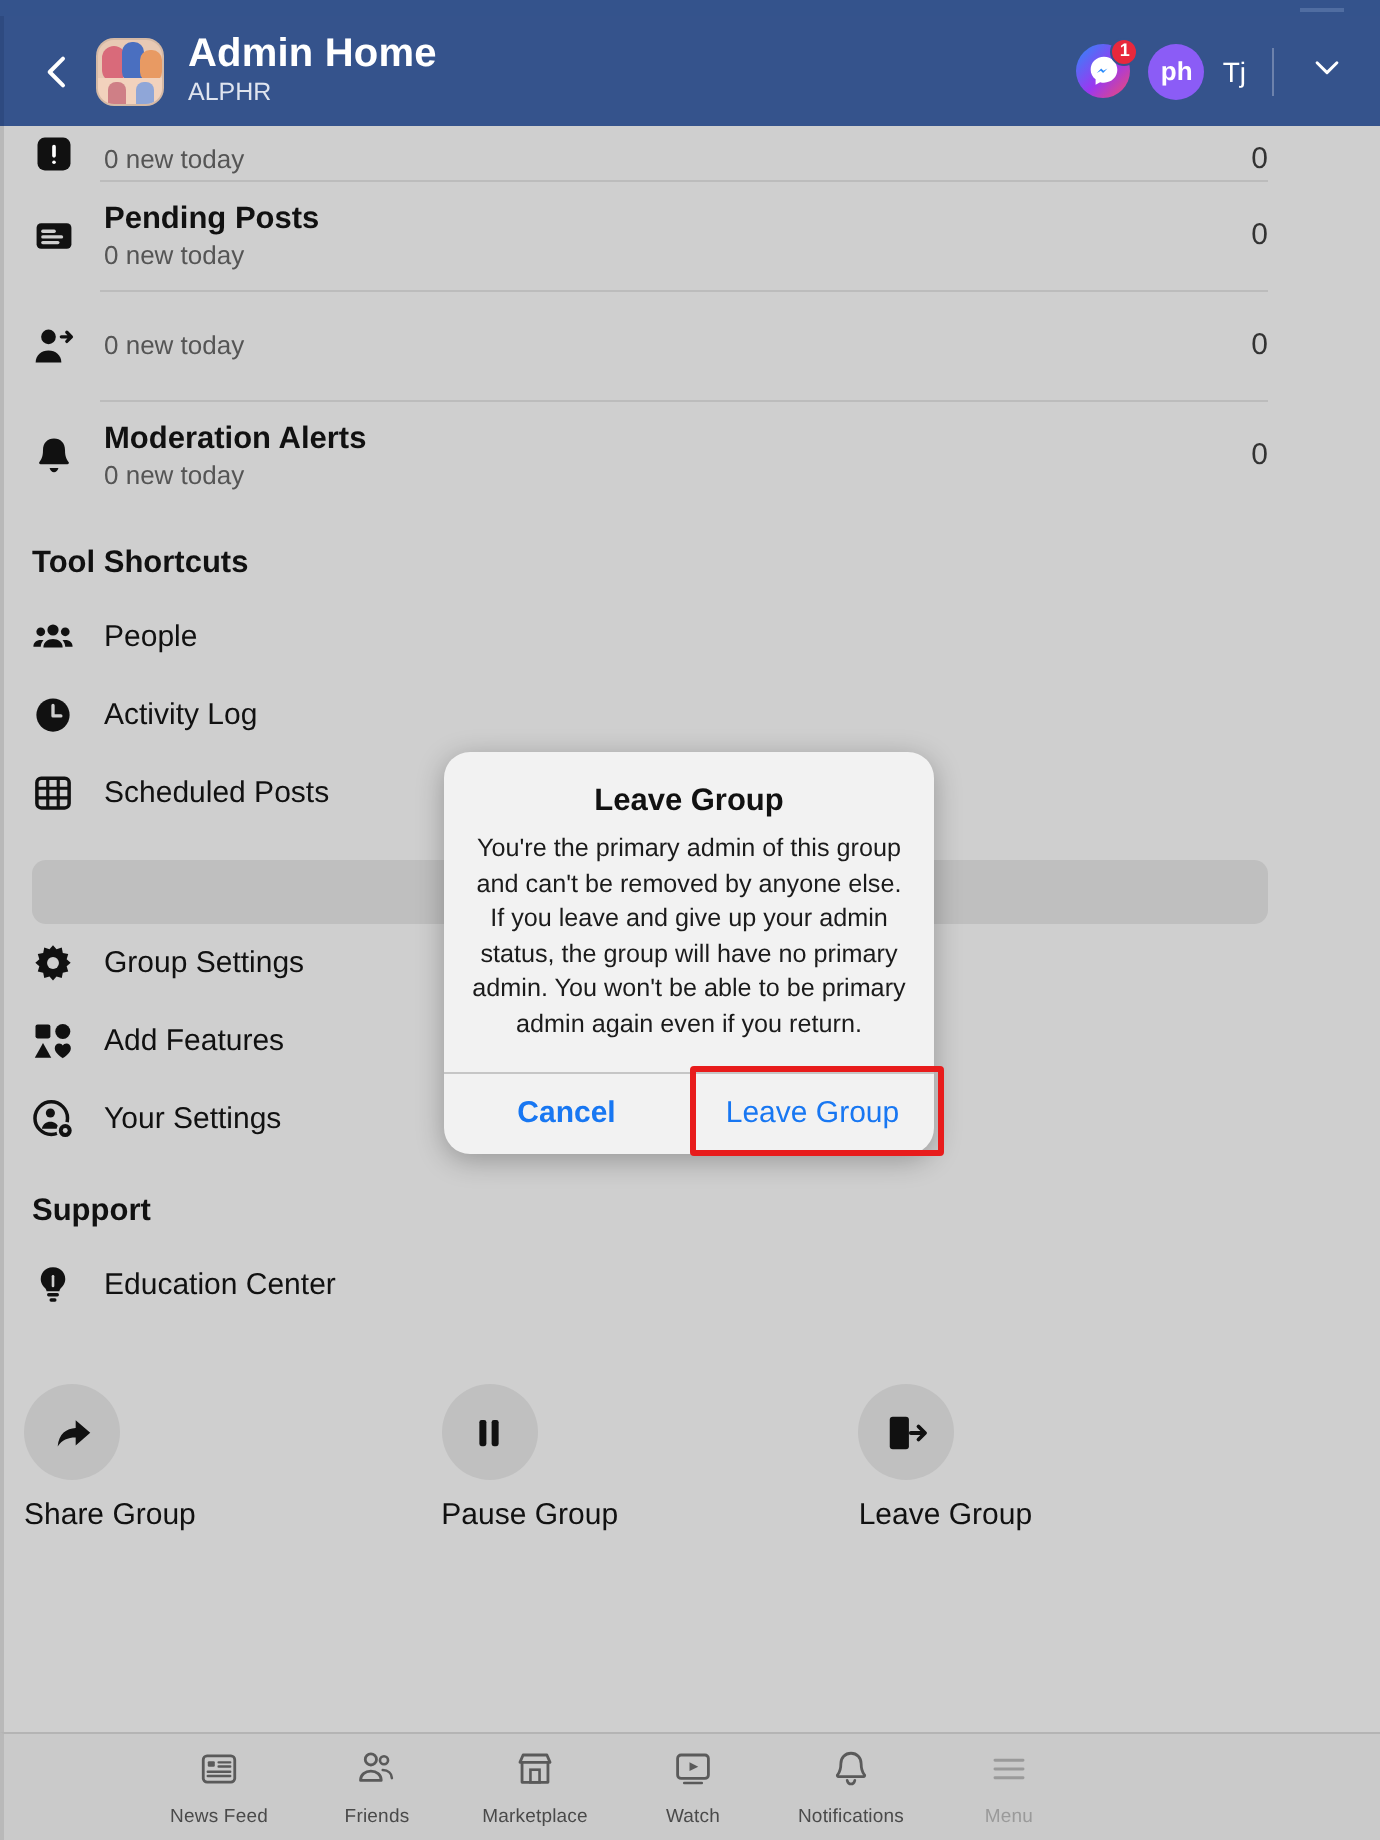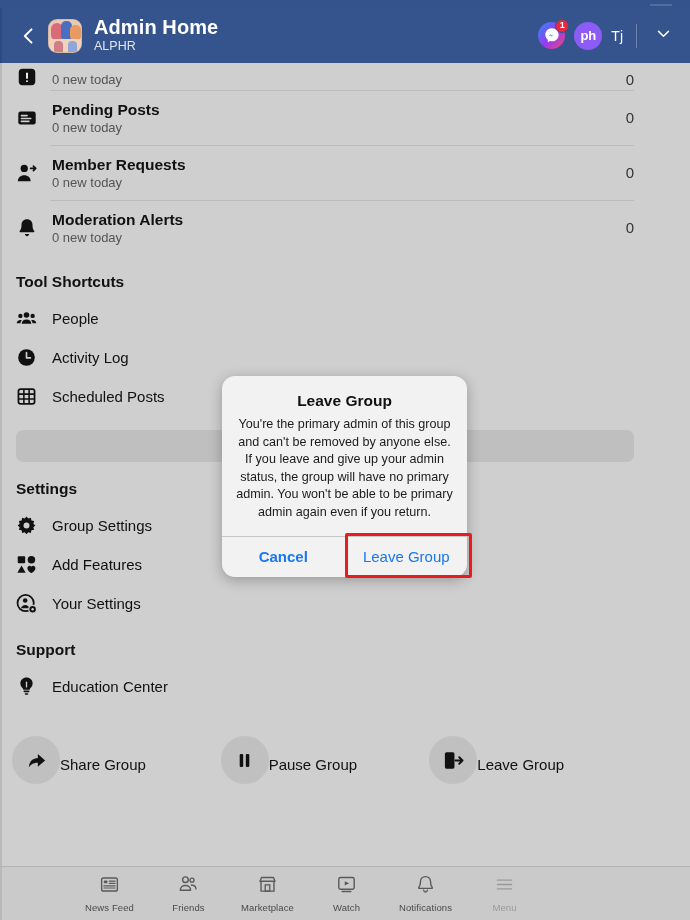--- a/index.html
+++ b/index.html
@@ -121,21 +121,21 @@
 
   .skeleton-bar {
     margin: 14px 14px 0 14px; height: 32px; border-radius: 7px;
     background: #bfbfbf;
   }
 
   
   .actions {
     display: flex; margin-top: 30px; padding: 0 10px;
   }
-  .action { flex: 1 1 0; display: flex; flex-direction: row; align-items: center; }
+  .action { flex: 1 1 0; display: flex; flex-direction: column; }
   .action-circle {
     width: 48px; height: 48px; border-radius: 50%;
     background: #c0c0c0;
     display: flex; align-items: center; justify-content: center;
   }
   .action-label { margin-top: 9px; font-size: 15px; color: #111; }
 
   
   .bottom-nav {
     position: absolute; bottom: 0; left: 0; width: 690px; height: 54px;
@@ -289,21 +289,20 @@
 
       <div class="alert-row">
         <div class="alert-ic">
           <svg width="22" height="22" viewBox="0 0 24 24">
               <circle cx="9" cy="7" r="4" fill="#111"></circle>
               <path d="M2 21c0-4 3.2-6.5 7-6.5s7 2.5 7 6.5z" fill="#111"></path>
               <path d="M16 7h5M19 4.5 21.5 7 19 9.5" fill="none" stroke="#111" stroke-width="1.8" stroke-linecap="round" stroke-linejoin="round"></path>
             </svg>
         </div>
         <div class="alert-txt">
-          <div class="alert-title">Member Requests</div>
           <div class="alert-sub">0 new today</div>
         </div>
         <div class="alert-count">0</div>
       </div>
 
       <div class="alert-row">
         <div class="alert-ic">
           <svg width="22" height="22" viewBox="0 0 24 24">
               <path d="M12 2.5c-3.6 0-6 2.6-6 6.2 0 4.3-1.3 5.6-2 6.6-.3.5 0 1.2.7 1.2h14.6c.7 0 1-.7.7-1.2-.7-1-2-2.3-2-6.6 0-3.6-2.4-6.2-6-6.2z" fill="#111"></path>
               <path d="M9.6 18.6c.3 1.4 1.3 2.3 2.4 2.3s2.1-.9 2.4-2.3z" fill="#111"></path>
@@ -348,21 +347,20 @@
         <svg width="21" height="21" viewBox="0 0 24 24">
             <rect x="2.8" y="3.5" width="18.4" height="17" rx="2.5" fill="none" stroke="#111" stroke-width="2"></rect>
             <path d="M2.8 9.3h18.4M2.8 14.8h18.4M9 3.5v17M15 3.5v17" stroke="#111" stroke-width="1.8"></path>
           </svg>
       </div>
       <div class="tool-label">Scheduled Posts</div>
     </div>
 
     <div class="skeleton-bar"></div>
 
-    <div class="section-head">Settings</div>
 
     <div class="tool-row">
       <div class="tool-ic">
         <svg width="21" height="21" viewBox="0 0 24 24">
             <path d="M12 1.8l2 2.3 3-.9.6 3.1 3.1.6-.9 3 2.3 2-2.3 2 .9 3-3.1.6-.6 3.1-3-.9-2 2.3-2-2.3-3 .9-.6-3.1-3.1-.6.9-3-2.3-2 2.3-2-.9-3 3.1-.6.6-3.1 3 .9z" fill="#111"></path>
             <circle cx="12" cy="12" r="3.4" fill="#cfcfcf"></circle>
           </svg>
       </div>
       <div class="tool-label">Group Settings</div>
     </div>

